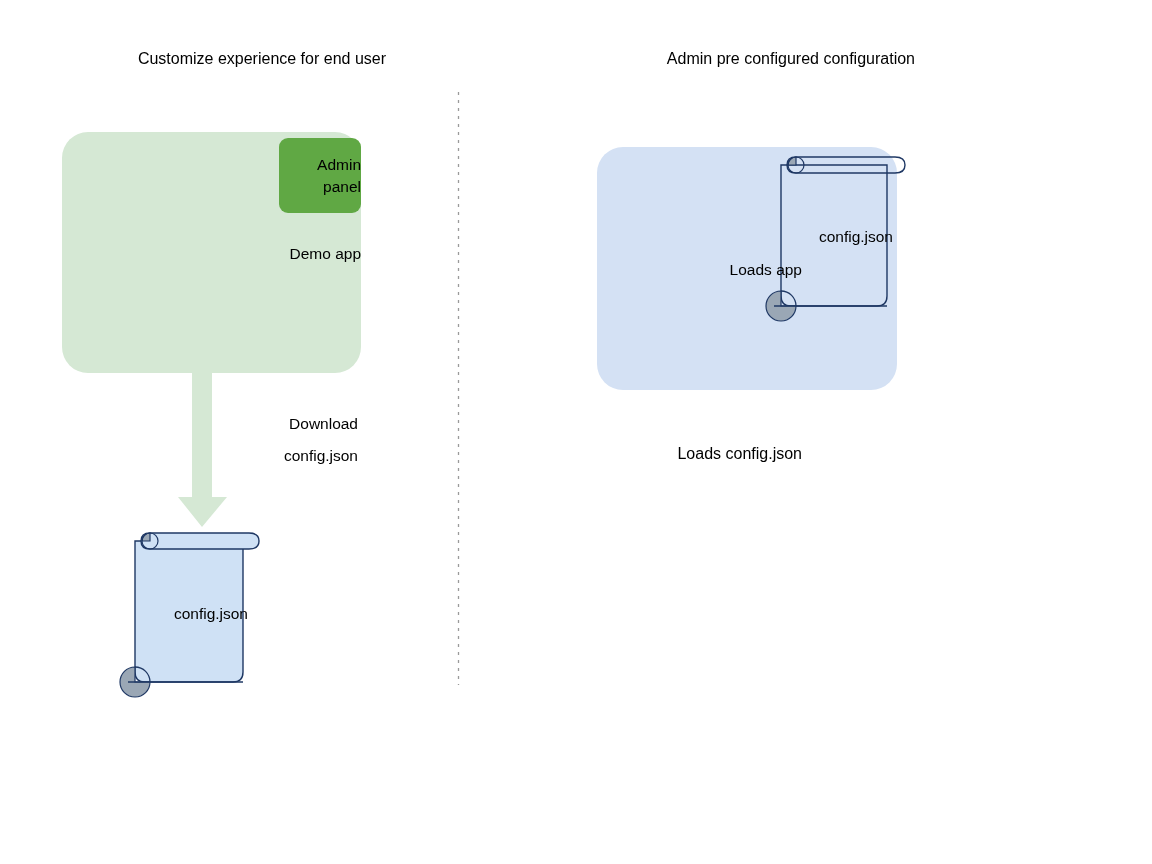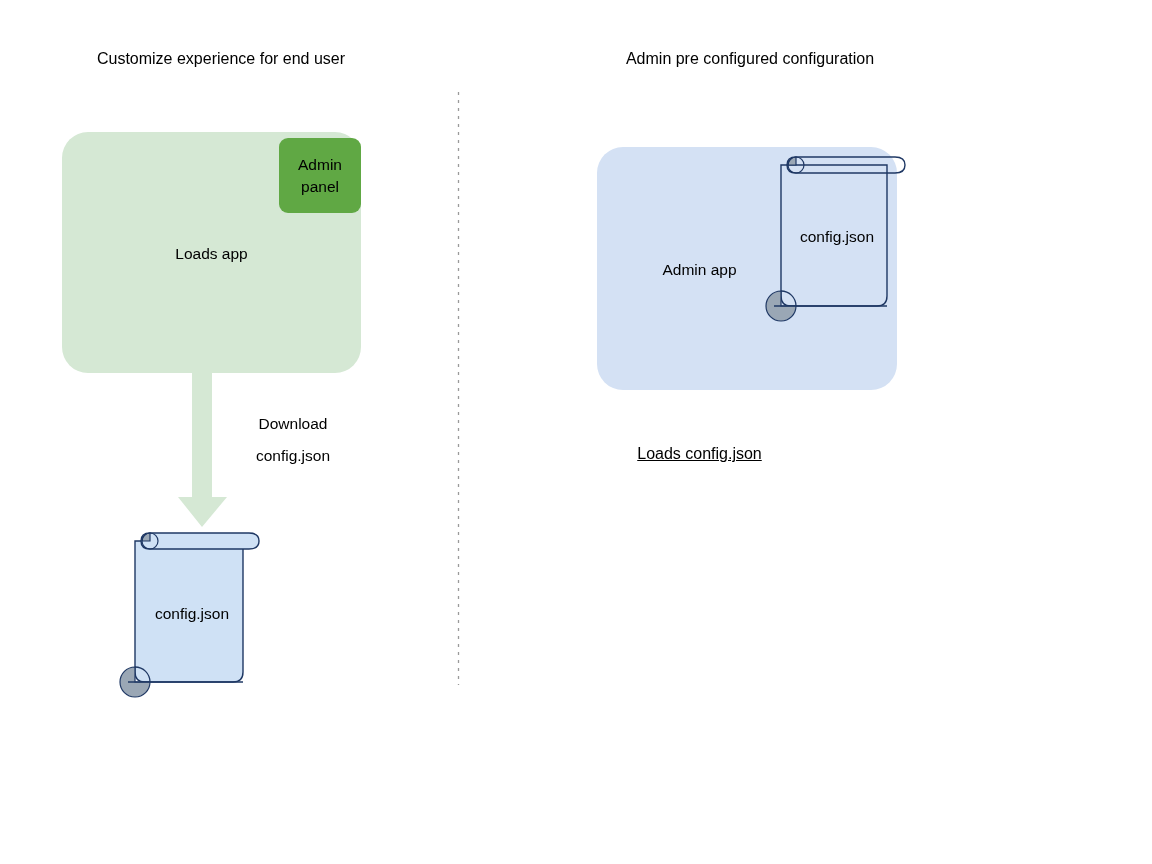--- a/index.html
+++ b/index.html
@@ -19,21 +19,21 @@
   #canvas {
     position: absolute;
     left: 0;
     top: 0;
     width: 1152px;
     height: 864px;
   }
 
   .node-label {
     position: absolute;
-    text-align: center;
+    text-align: right;
     font-size: 15.5px;
     line-height: 22px;
     color: #000000;
     white-space: pre-line;
     pointer-events: none;
   }
 
   
   #title-left {
     left: 56px;
@@ -81,21 +81,20 @@
   #label-config-right {
     left: 781px;
     top: 226px;
     width: 112px;
   }
   #label-loads-config {
     left: 597px;
     top: 443px;
     width: 205px;
     font-size: 16px;
-    text-decoration: underline;
   }
 </style>
 </head>
 <body>
 
 <svg id="canvas" viewBox="0 0 1152 864" xmlns="http://www.w3.org/2000/svg">
 
   <defs>
 
     <clipPath id="clip-left-topbar">
@@ -133,27 +132,27 @@
   <circle cx="796" cy="165" r="8" fill="none" stroke="#1f3864" stroke-width="1.2"></circle>
   <path d="M 781 306 L 781 291 A 15 15 0 1 0 796 306 Z" fill="#9aa7b5" stroke="#1f3864" stroke-width="1.2"></path>
   <path d="M 781 291 A 15 15 0 0 1 796 306" fill="none" stroke="#1f3864" stroke-width="1.3"></path>
   <path d="M 774 306 L 887 306" fill="none" stroke="#1f3864" stroke-width="1.3"></path>
 </svg>
 
 <div class="node-label" id="title-left">Customize experience for end user</div>
 
 <div class="node-label" id="title-right">Admin pre configured configuration</div>
 
-<div class="node-label" id="label-admin-app">Loads app</div>
+<div class="node-label" id="label-admin-app">Demo app</div>
 
 <div class="node-label" id="label-admin-panel">Admin
 panel</div>
 
 <div class="node-label" id="label-download">Download
 config.json</div>
 
 <div class="node-label" id="label-config-left">config.json</div>
 
-<div class="node-label" id="label-demo-app">Admin app</div>
+<div class="node-label" id="label-demo-app">Loads app</div>
 
 <div class="node-label" id="label-config-right">config.json</div>
 
 <div class="node-label" id="label-loads-config">Loads config.json</div>
 
 </body></html>

